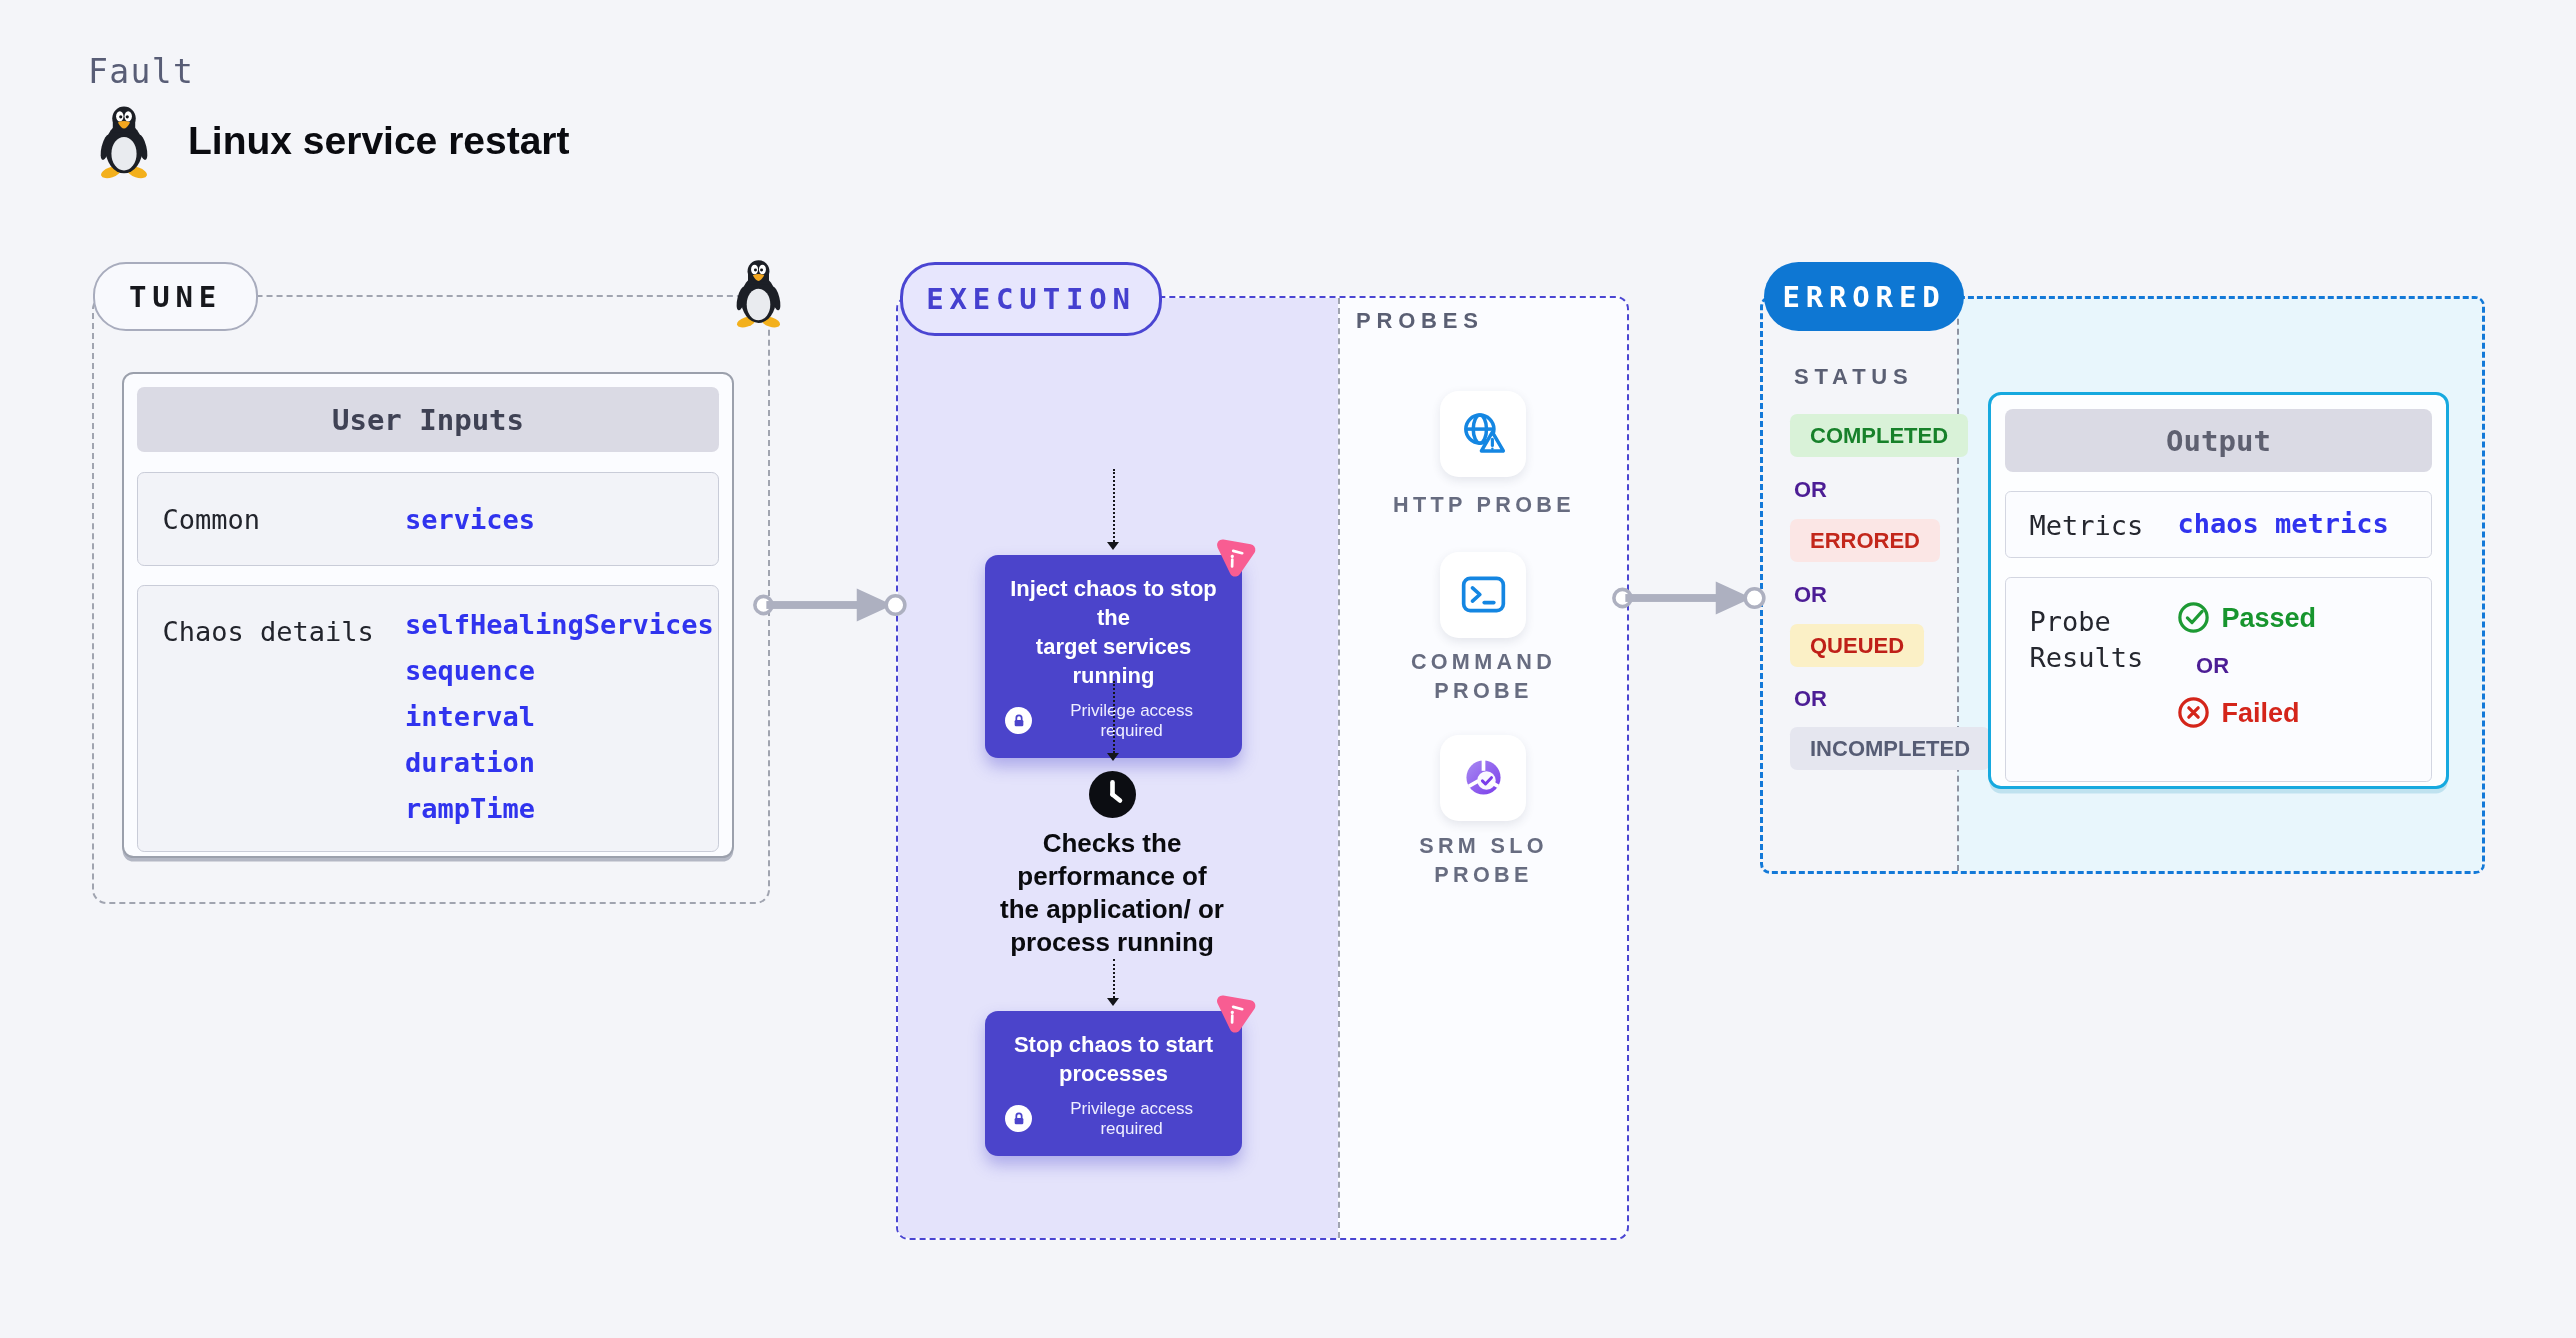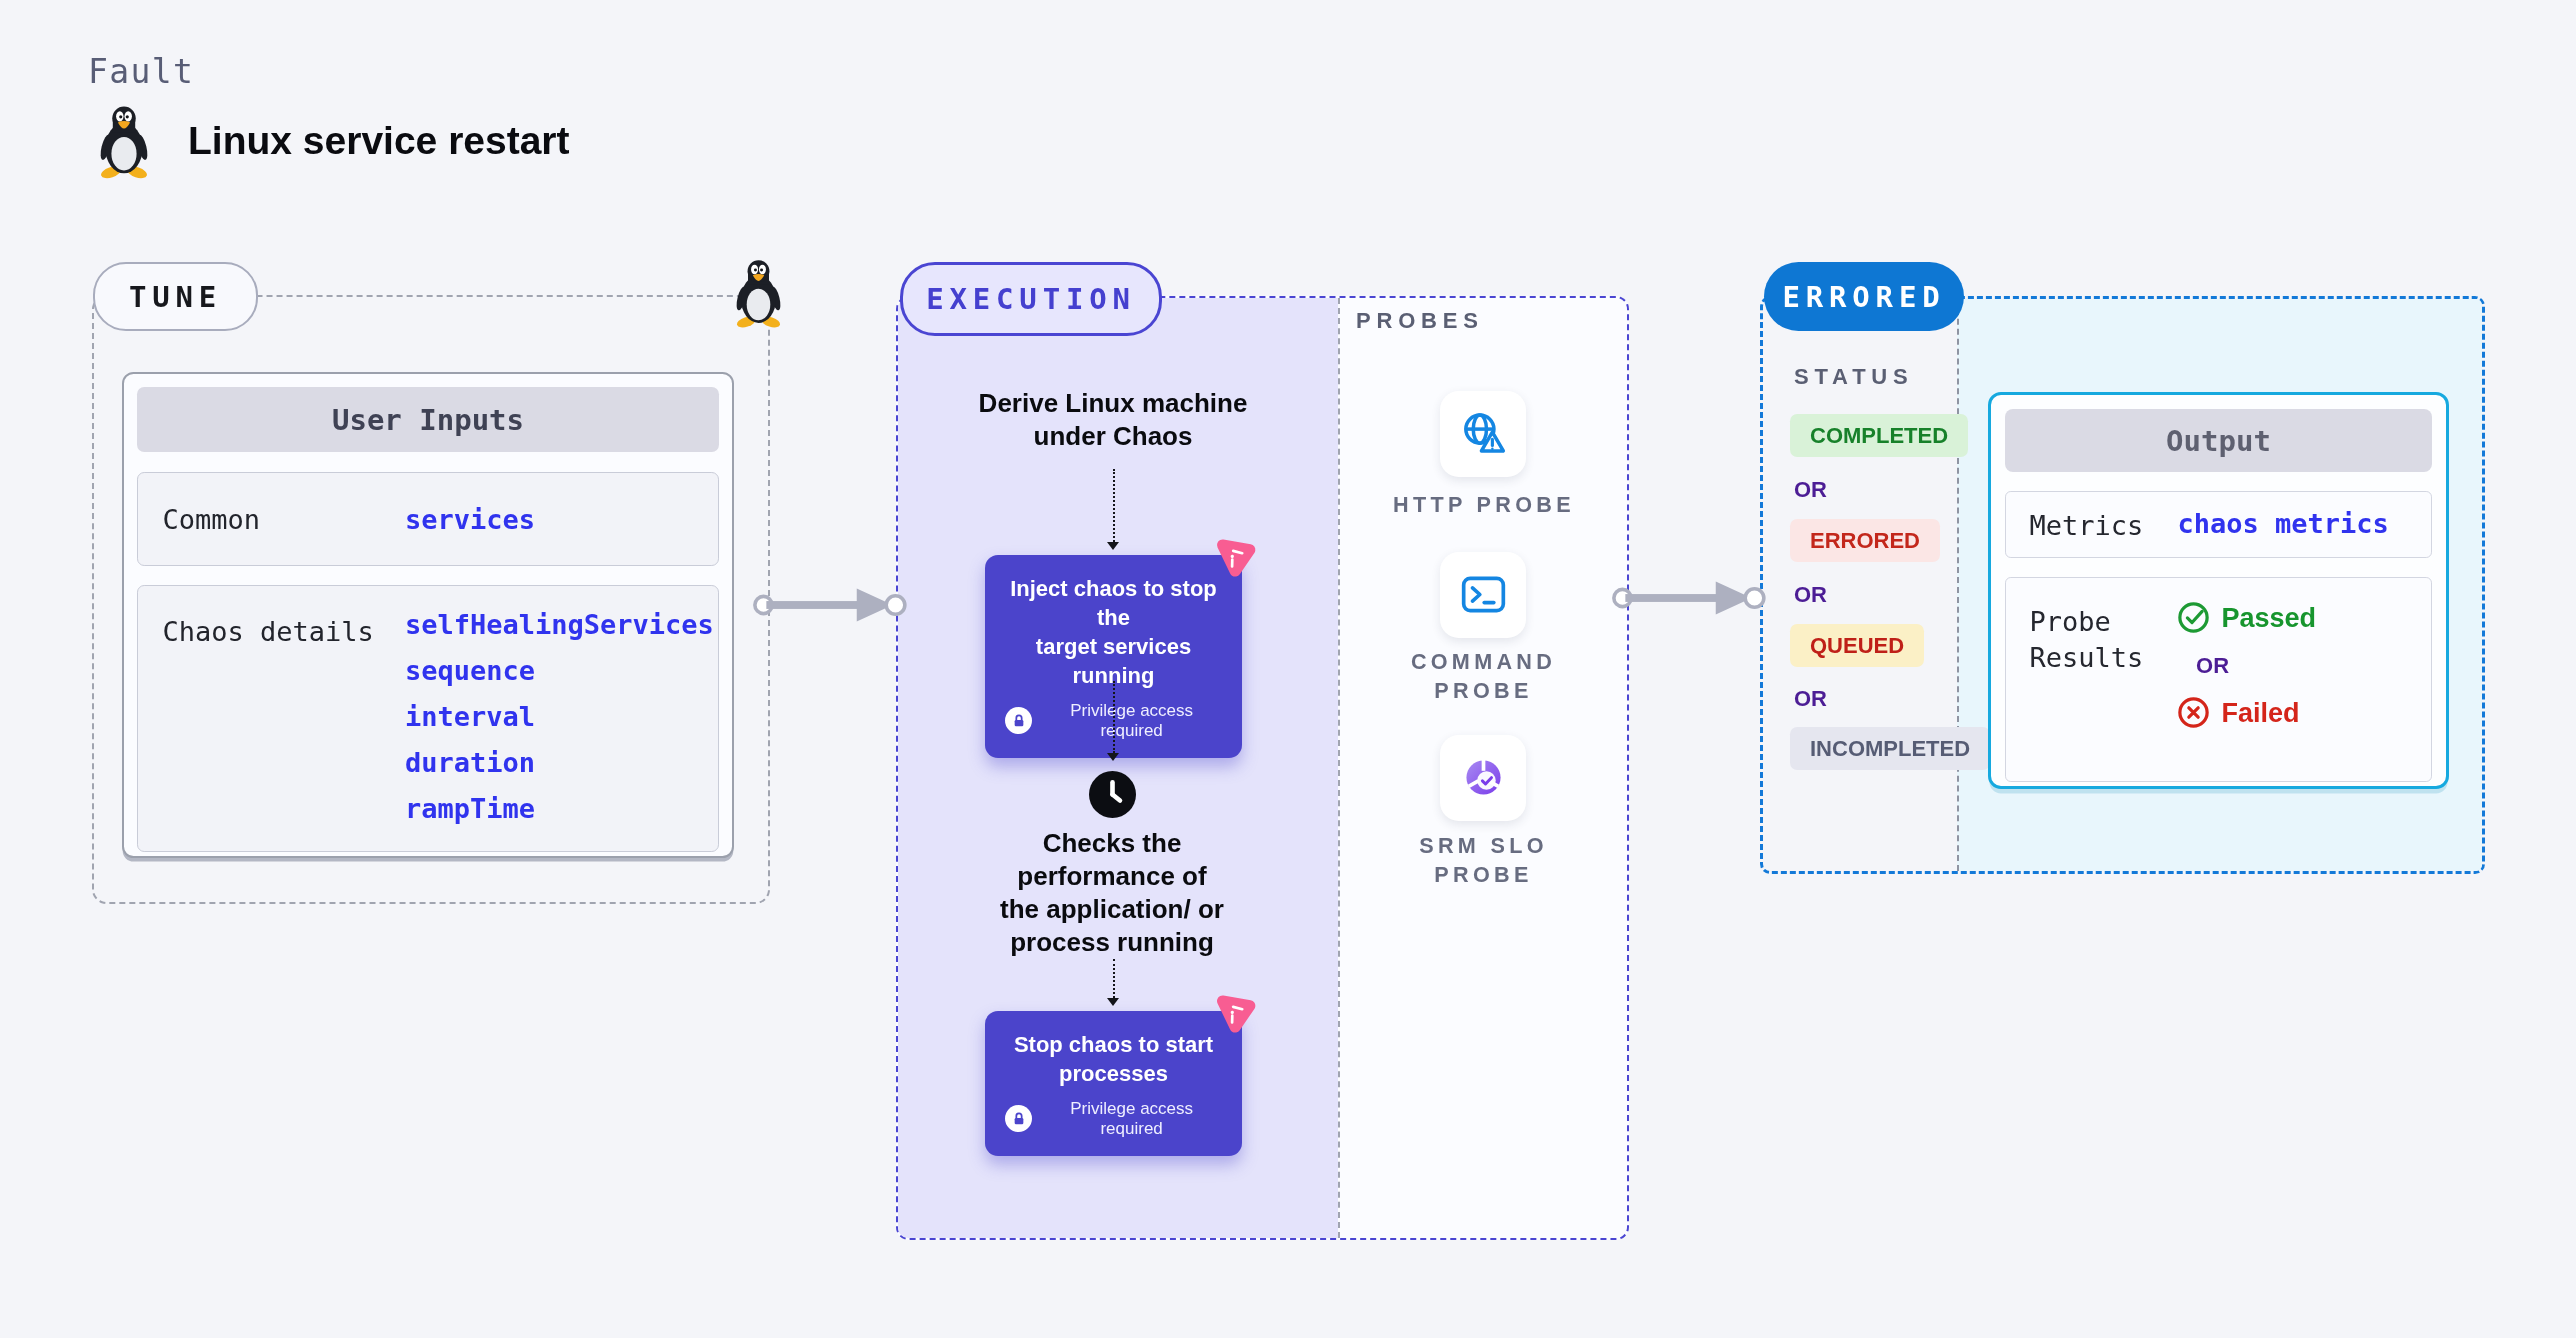--- a/index.html
+++ b/index.html
@@ -149,22 +149,20 @@
       <circle cx="200" cy="32" r="13" fill="#FFFFFF" stroke="#ADB0C0" stroke-width="5"></circle>
     </svg>
   </div>
 
   <div class="abs exec-box">
     <div class="exec-fill"></div>
     <div class="exec-divider"></div>
   </div>
   <div class="abs pill mono exec-pill">EXECUTION</div>
 
-  <div class="abs step-text pre" style="left:969px;top:387px;width:288px;">Derive Linux machine
-under Chaos</div>
 
   <div class="abs vdots" style="left:1113px;top:469px;height:73px;"></div>
   <div class="abs varrow" style="left:1107px;top:542px;"></div>
 
   <div class="abs chaos-card" style="left:985px;top:555px;">
     <div class="card-title pre">Inject chaos to stop the
 target services running</div>
     <div class="priv-row">
       <span class="lock-circle">
         <svg width="16" height="16" viewBox="0 0 24 24">

